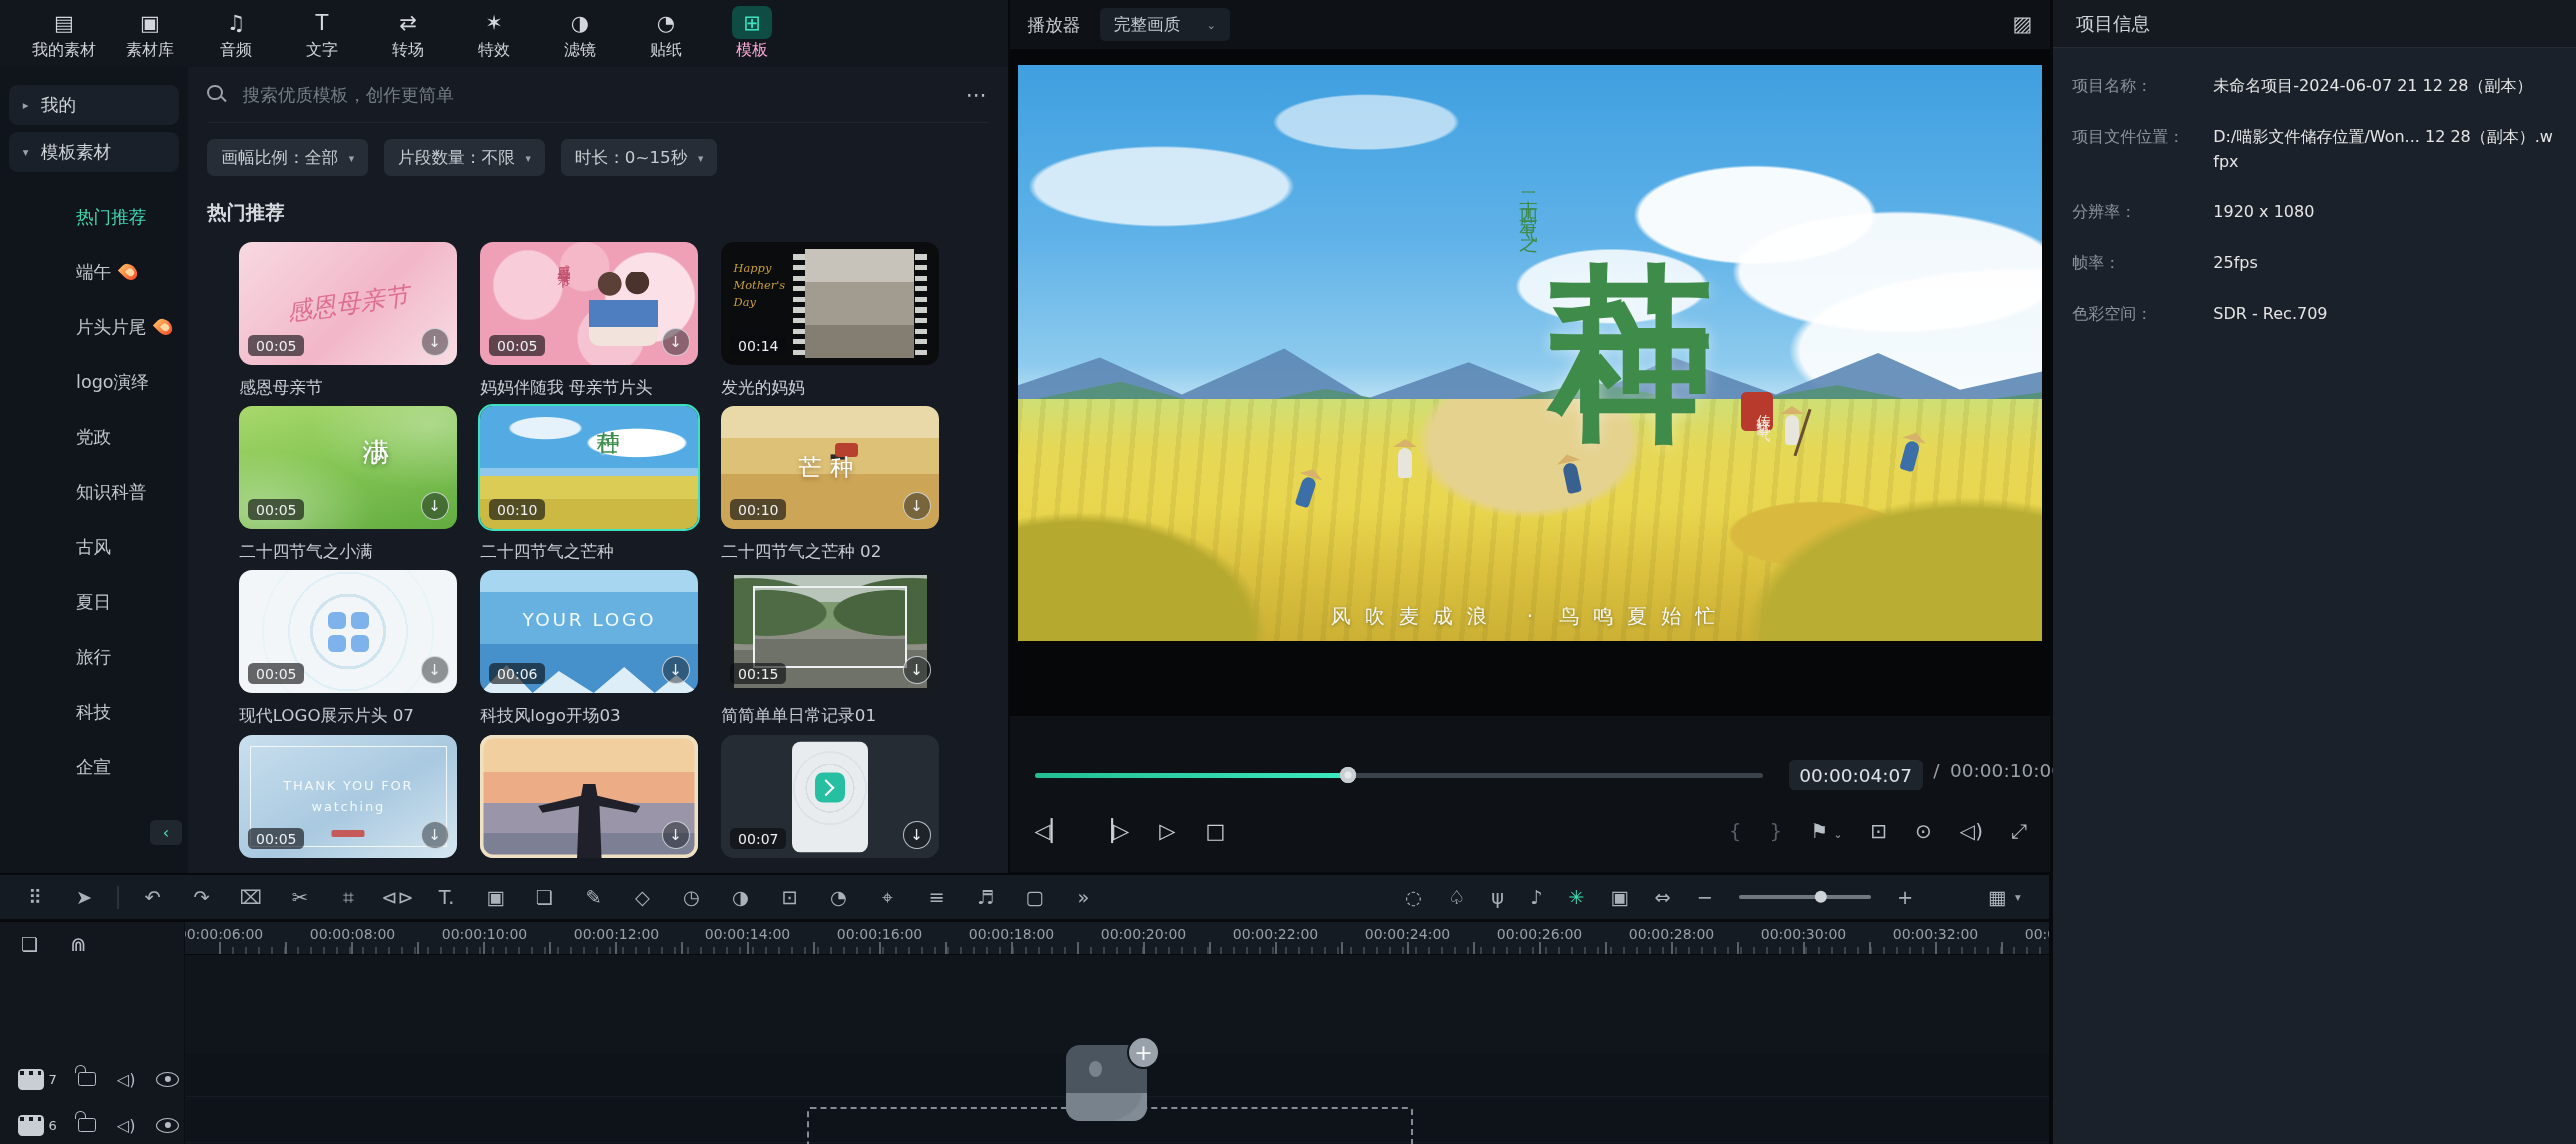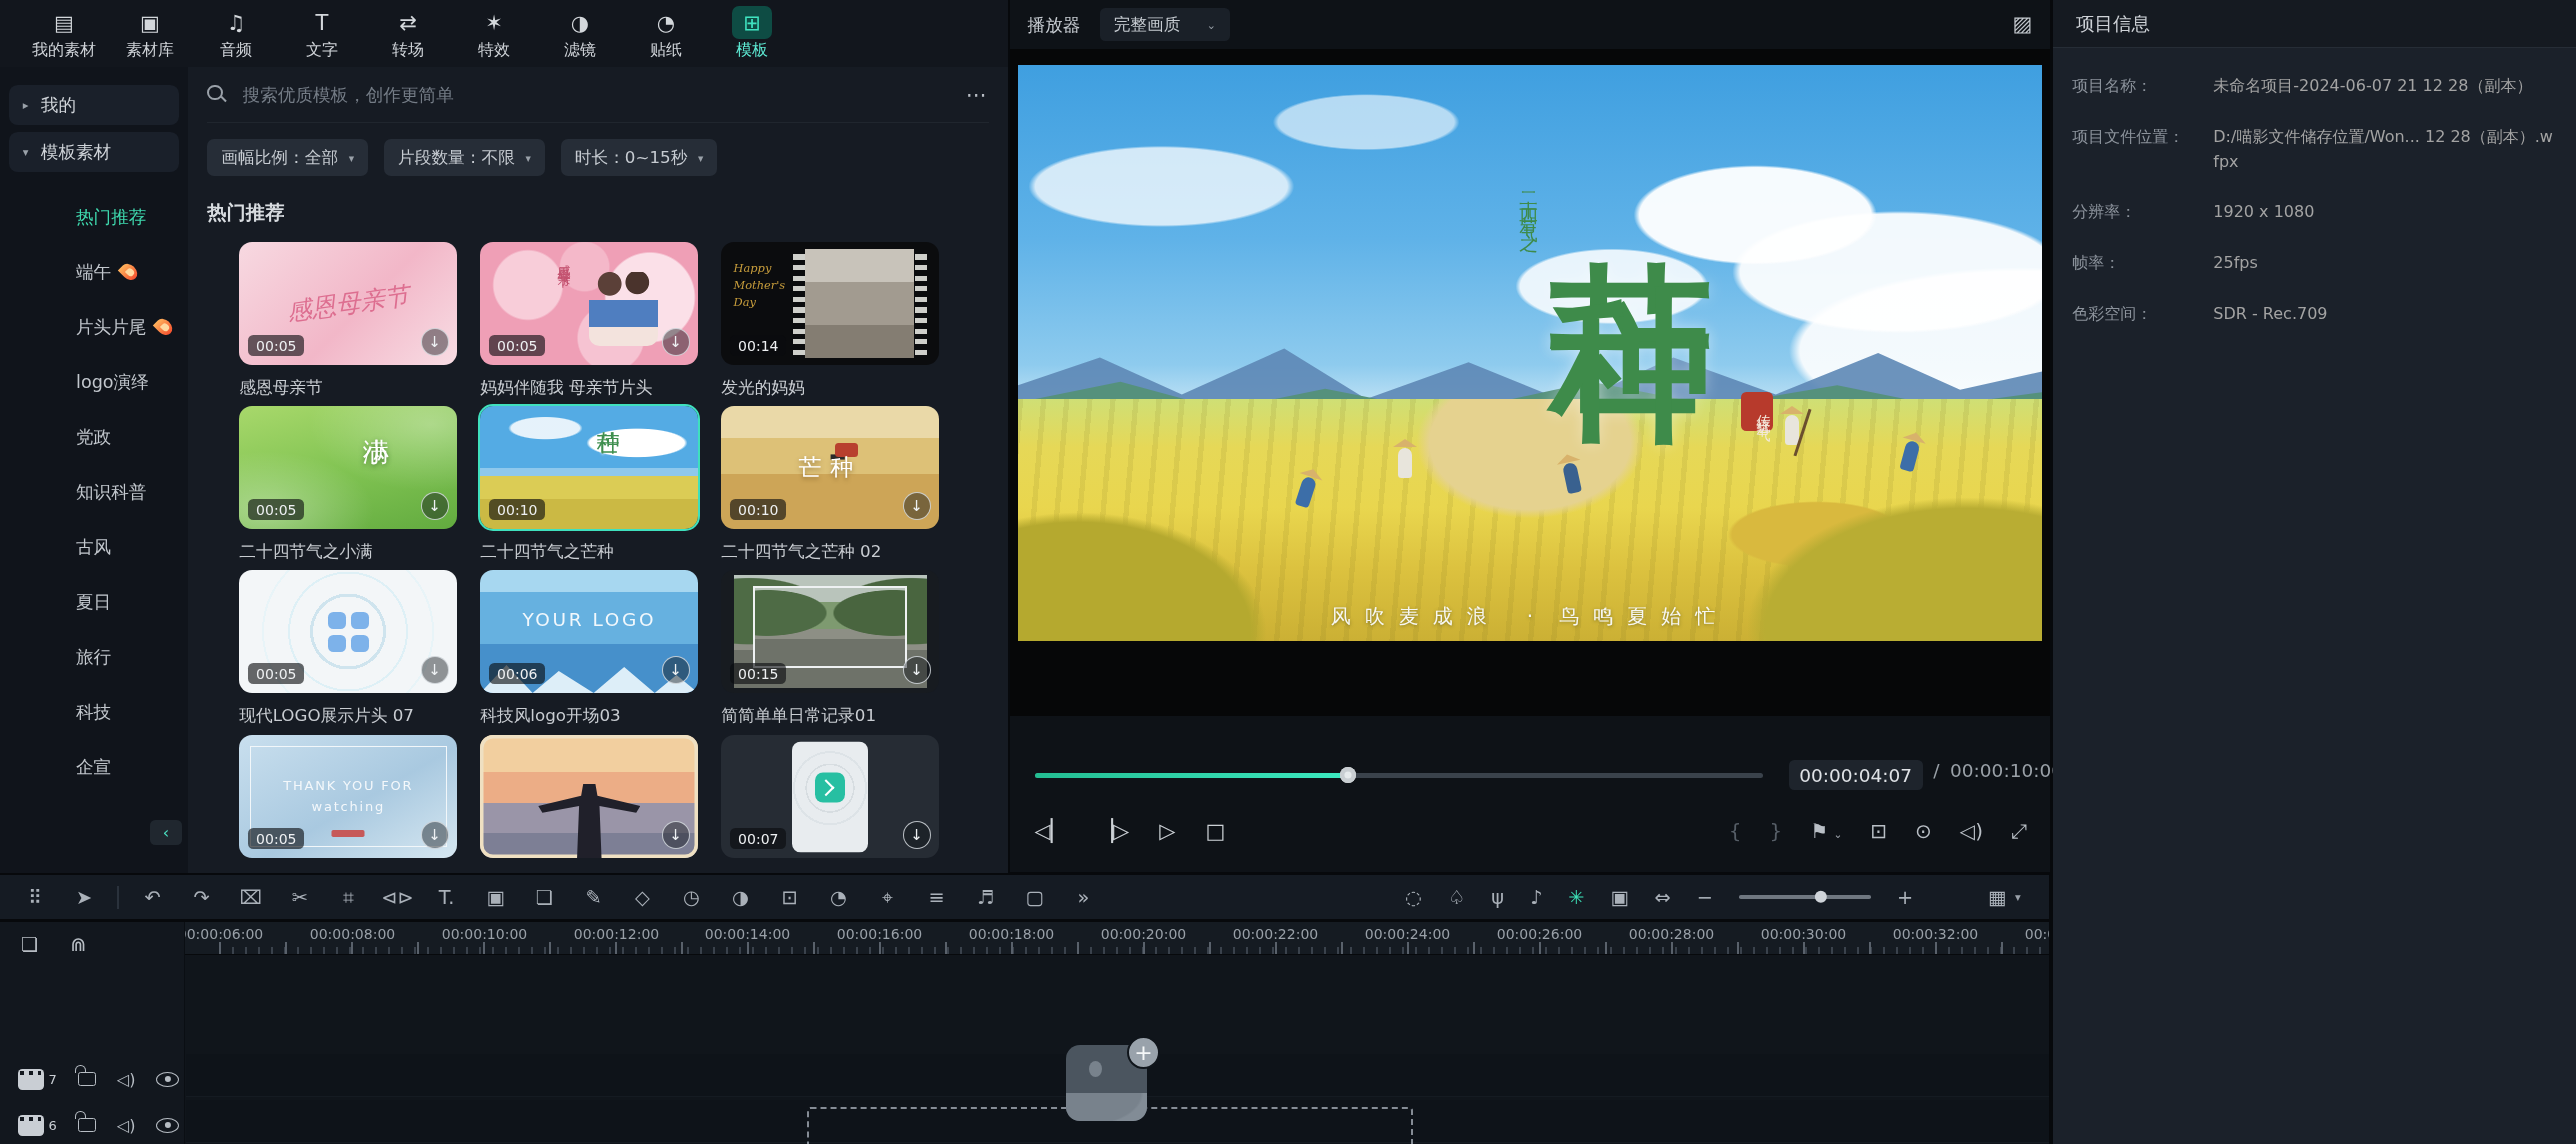--- a/index.html
+++ b/index.html
@@ -5,21 +5,21 @@
   html,body{margin:0;padding:0;background:#05070a;}
   #root{position:relative;width:2576px;height:1144px;background:#07090c;
         font-family:"DejaVu Sans","Liberation Sans",sans-serif;color:#c6cbd1;overflow:hidden;}
   
   #left-panel{position:absolute;left:0;top:0;width:1008px;height:872px;background:#151a22;}
   #top-nav{position:absolute;left:0;top:0;width:1008px;height:67px;background:#12161d;display:flex;align-items:center;padding-left:21px;box-sizing:border-box;}
   .nav-item{width:86px;display:flex;flex-direction:column;align-items:center;cursor:pointer;}
   .nav-ico{width:40px;height:33px;border-radius:7px;display:flex;align-items:center;justify-content:center;font-size:21px;color:#d3d7db;}
   .nav-label{font-size:16px;margin-top:0.9px;color:#cfd3d8;}
   .nav-item.active .nav-ico{background:#0e4c44;color:#3fe3c0;}
-  .nav-item.active .nav-label{color:#5eead4;}
+  .nav-item.active .nav-label{color:#f9a8d4;}
   #side{position:absolute;left:0;top:67px;width:188px;height:806px;background:#10141b;box-sizing:border-box;padding-top:10.6px;}
   .side-sec{margin:7px 8.8px 0;height:40px;border-radius:8.8px;background:#1a202a;display:flex;align-items:center;padding:0 14px;gap:12.3px;font-size:17.6px;color:#d0d4d9;cursor:pointer;}
   .sec-caret{font-size:11.4px;color:#9aa1a9;}
   .side-cats{margin-top:17.6px;}
   .cat{height:55px;display:flex;align-items:center;padding-left:76px;font-size:17.6px;color:#c2c7cd;gap:10.6px;cursor:pointer;}
   .cat.active{color:#3fd9ae;}
   .i-flame{width:14px;height:17.6px;background:linear-gradient(180deg,#ffb35c,#f5502e);border-radius:0 50% 50% 50%;transform:rotate(-45deg);position:relative;}
   .i-flame::after{content:"";position:absolute;left:4.4px;top:6.2px;width:6.2px;height:8px;background:#ffd9a0;border-radius:0 50% 50% 50%;}
   .collapse-btn{position:absolute;left:150px;top:753px;width:32px;height:24.6px;background:#20272f;border-radius:5.3px;color:#49dfc0;font-size:16px;display:flex;align-items:center;justify-content:center;cursor:pointer;}
   #content{position:absolute;left:188px;top:67px;width:820px;height:806px;background:#161b23;overflow:hidden;}
@@ -131,21 +131,21 @@
   .pc-right{margin-left:auto;display:flex;align-items:center;gap:28px;color:#b9bfc6;font-size:20px;}
   .pc-right .dim{color:#565e67;}
   .pc-right span{cursor:pointer;}
   .mini-caret{font-size:10.6px;color:#9aa1a9;margin-left:5.3px;}
   
   #project{position:absolute;left:2053px;top:0;width:523px;height:1144px;background:#1b212a;}
   .proj-header{height:47px;background:#151a21;border-bottom:0.9px solid #262d36;display:flex;align-items:center;padding:0 23px;font-size:18.5px;color:#ced2d7;}
   .fields{padding:26px 19.3px 0;}
   .frow{display:flex;margin-bottom:26px;font-size:16px;line-height:1.55;}
   .flabel{width:141px;color:#8b929b;flex:none;}
-  .fvalue{color:#a3a3a3;word-break:break-all;}
+  .fvalue{color:#e5e5e5;word-break:break-all;}
   
   #toolbar{position:absolute;left:0;top:874px;width:2049px;height:46px;background:#151b23;border-top:1.8px solid #07090c;border-bottom:1.8px solid #07090c;display:flex;align-items:center;padding:0 10.6px;box-sizing:border-box;}
   .tbi{width:49px;text-align:center;font-size:19.3px;color:#aab1b9;cursor:pointer;flex:none;}
   .tb-sep{width:1.8px;height:23px;background:#2a323c;margin:0 8.8px;flex:none;}
   .tb-right{margin-left:auto;display:flex;align-items:center;gap:26px;padding-right:17.6px;}
   .tb-right .tbi{width:auto;}
   .tbi.teal{color:#3ce0b6;}
   .zoom-track{width:132px;height:3.5px;background:#6f7780;border-radius:1.8px;position:relative;cursor:pointer;}
   .zoom-knob{position:absolute;left:62%;top:50%;transform:translate(-50%,-50%);width:12.3px;height:12.3px;background:#cfd4d9;border-radius:50%;}
   .tb-list{margin-left:49px;display:flex;align-items:center;gap:8.8px;}

